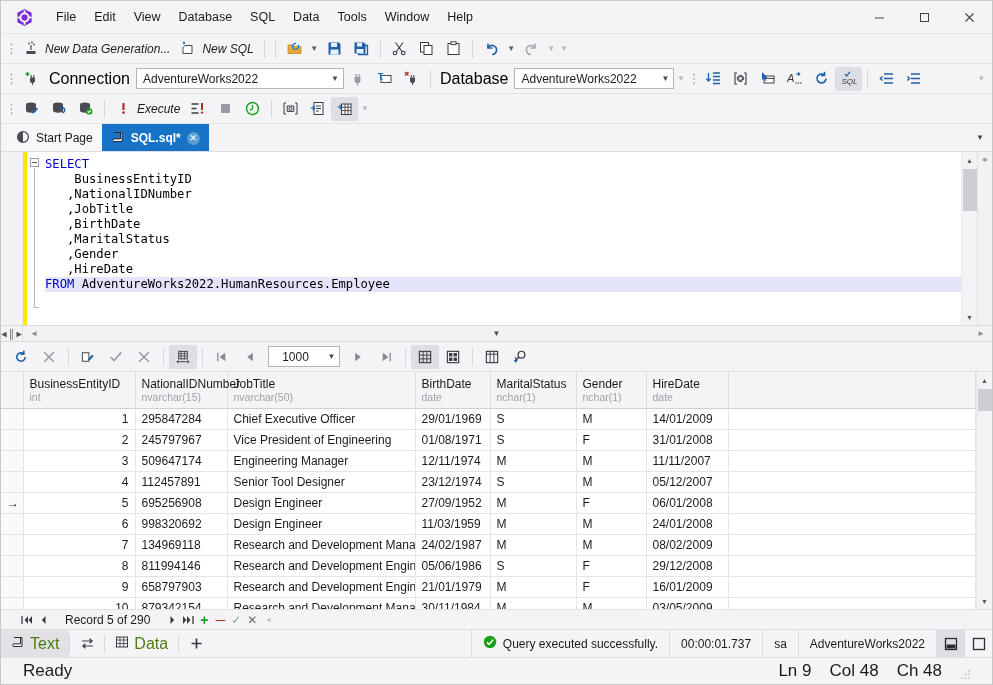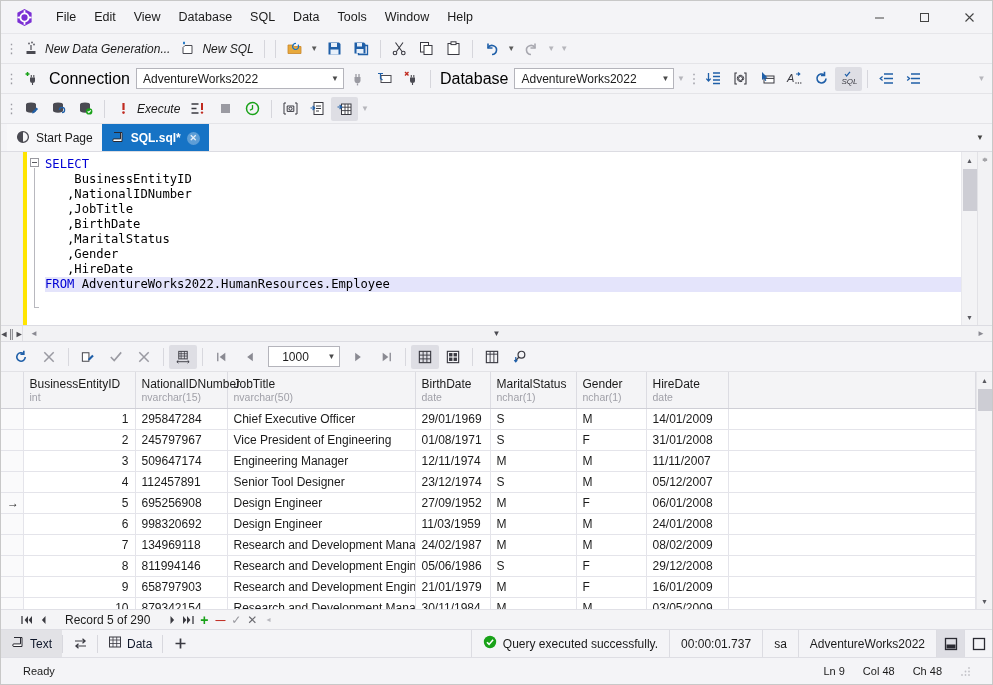--- a/index.html
+++ b/index.html
@@ -295,21 +295,21 @@
   .rn-track { flex: 1 1 auto; height: 18px; }
 
   
   .bottombar {
     height: 28px; flex: 0 0 28px;
     display: flex; align-items: center;
     background: #f4f4f7; border-top: 1px solid #dedee4;
   }
   .bt-tab {
     height: 27px; display: flex; align-items: center; gap: 5px;
-    padding: 0 10px; font-size: 12px; color: #0f172a;
+    padding: 0 10px; font-size: 16px; color: #4d7c0f;
   }
   .bt-tab.sel { background: #e2e2e6; }
   .bt-sep { width: 1px; height: 18px; background: #d8d8de; }
   .bt-icobtn {
     height: 27px; width: 34px; display: flex;
     align-items: center; justify-content: center;
   }
   .status-right {
     margin-left: auto; display: flex; align-items: center; height: 27px;
   }
@@ -321,21 +321,21 @@
   .st-first { border-left: 1px solid #dcdce2; }
   .st-sq {
     width: 28px; height: 27px; display: flex;
     align-items: center; justify-content: center; border-left: 1px solid #dcdce2;
   }
   .st-sq.on { background: #dedee4; }
   .statusbar {
     height: 27px; flex: 0 0 27px;
     display: flex; align-items: center;
     background: #f4f4f7; border-top: 1px solid #dedee4;
-    font-size: 11px; color: #1b1b1b; padding: 0 6px; gap: 12px;
+    font-size: 17px; color: #1b1b1b; padding: 0 6px; gap: 12px;
   }
   .sb-ready { padding-left: 16px; }
   .sb-right { margin-left: auto; display: flex; align-items: center; gap: 18px; padding-right: 14px; }
   .sb-grip {
     width: 12px; height: 12px; position: relative; opacity: .55;
   }
 </style>
 </head>
 <body>
 

